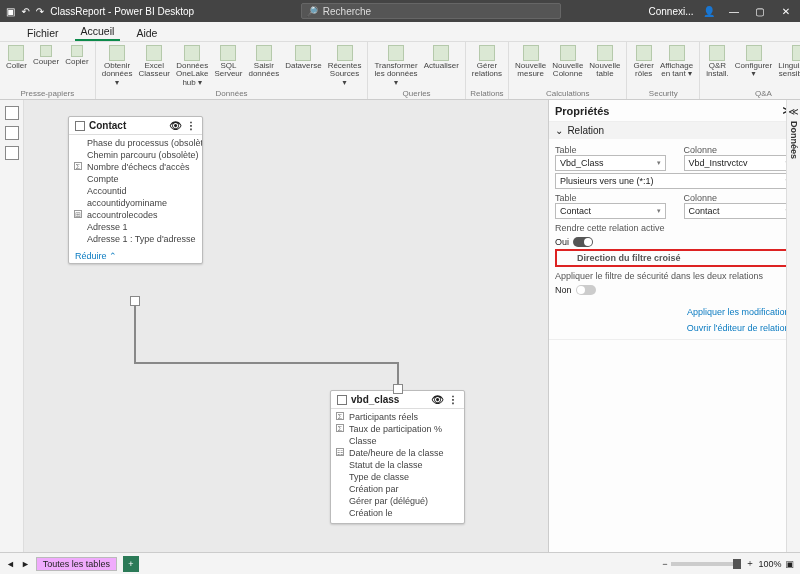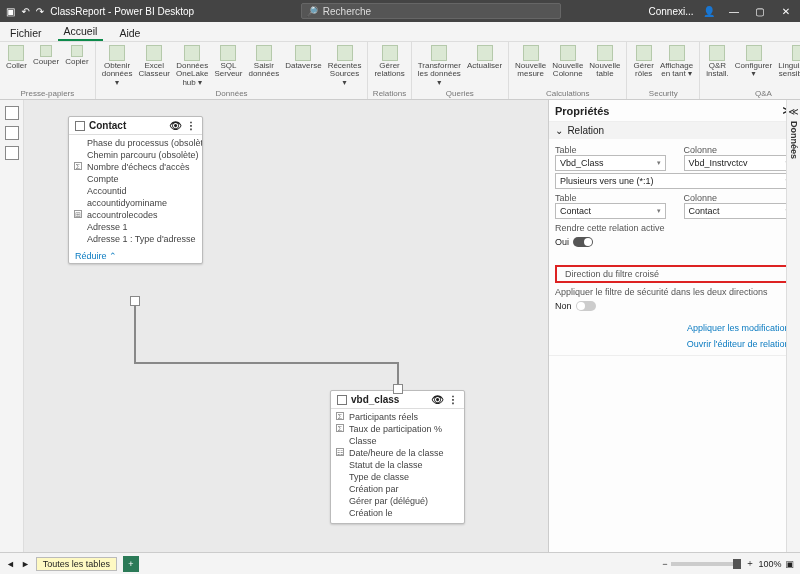--- a/index.html
+++ b/index.html
@@ -4,21 +4,21 @@
 <style>
   * { box-sizing: border-box; font-family: "Segoe UI", Arial, sans-serif; }
   body { margin: 0; width: 800px; height: 574px; background: #e8e8e8; overflow: hidden; font-size: 10px; color: #222; }
   .titlebar { height: 22px; background: #444; color: #fff; display: flex; align-items: center; padding: 0 6px; font-size: 10px; }
   .titlebar .left { display:flex; gap:6px; align-items:center; }
   .titlebar .left .icon { color:#fff;}
   .titlebar .center { margin-left: 20px; flex:1; display:flex; justify-content:center; }
   .searchbox { width: 260px; background: #555; border:1px solid #666; color:#ddd; height:16px; display:flex; align-items:center; padding:0 4px; gap:4px; border-radius:2px;}
   .titlebar .right { display:flex; gap:10px; align-items:center; }
   .winbtn { width:16px; text-align:center; color:#fff; }
-  .menubar { height: 20px; background:#f4f4f4; display:flex; align-items:flex-end; padding:0 4px; gap:10px; border-bottom:1px solid #ddd;}
+  .menubar { height: 20px; background:#f4f4f4; display:flex; align-items:flex-end; padding:0 21px; gap:10px; border-bottom:1px solid #ddd;}
   .menuitem { padding:2px 6px; font-size:10.5px; }
   .menuitem.active { border-bottom:2px solid #0d8a4b; }
   .ribbon { height:58px; background:#f4f4f4; display:flex; border-bottom:1px solid #ccc; }
   .rgroup { border-right:1px solid #ddd; padding:2px 4px 1px 4px; display:flex; flex-direction:column; justify-content:space-between; }
   .rgroup .btns { display:flex; gap:2px; }
   .rbtn { display:flex; flex-direction:column; align-items:center; padding:1px 2px; font-size:8px; color:#444; line-height:1.05; text-align:center; }
   .rbtn .ico { width:16px; height:16px; background:#dbe8d4; border:1px solid #b5c9ab; margin-bottom:1px; }
   .rbtn .ico.sm { width:12px; height:12px; }
   .rgroup .glabel { font-size:8px; color:#777; text-align:center; }
   .main { position:relative; display:flex; height:452px; }
@@ -44,26 +44,26 @@
   .row2{ display:flex; gap:18px;}
   .lbl{ font-size:9px; color:#555; margin-top:2px;}
   .drop { border:1px solid #bbb; background:#fff; height:16px; font-size:9px; display:flex; align-items:center; padding:0 4px; justify-content:space-between; width:100%;}
   .drop .caret{color:#777;font-size:7px;}
   .toggle { display:flex; align-items:center; gap:4px; font-size:9px; margin-top:2px;}
   .toggle .sw{ width:20px;height:10px;border-radius:5px;background:#ccc;position:relative;}
   .toggle .sw.on{background:#555;}
   .toggle .sw .knob{position:absolute;top:1px;width:8px;height:8px;border-radius:50%;background:#fff;}
   .toggle .sw .knob{left:1px;}
   .toggle .sw.on .knob{left:11px;}
-  .redbox{ border:2px solid #d22; padding:2px 8px; margin-top:16px;}
+  .redbox{ border:2px solid #d22; padding:2px 20px; margin-top:0;font-weight:bold;}
   .linkish{ color:#0b7bc1; text-align:right; font-size:9px; padding:2px 0;}
   .tabrail { position:absolute; right:0; top:0; bottom:0; width:14px; background:#f4f4f4; border-left:1px solid #ddd; display:flex; flex-direction:column; align-items:center; padding-top:6px;}
   .tabrail .vtext{ writing-mode:vertical-rl; font-size:9px; font-weight:600; color:#333; margin-top:4px;}
   .footer { height:22px; background:#f4f4f4; border-top:1px solid #ccc; display:flex; align-items:center; padding:0 6px; gap:6px; font-size:9px;}
-  .footer .tabchip{ background:#fef9c3; border:1px solid #bbb; padding:1px 6px;}
+  .footer .tabchip{ background:#f0abfc; border:1px solid #bbb; padding:1px 6px;}
   .footer .addtab{ background:#2b7a57; color:#fff; width:16px;height:16px; display:flex;align-items:center;justify-content:center;}
   .footer .spacer{flex:1;}
   .footer .zoom{display:flex;align-items:center;gap:4px;}
   .footer .ztrack{width:70px;height:4px;background:#ccc;position:relative;}
   .footer .ztrack .zknob{position:absolute;right:0;top:-3px;width:8px;height:10px;background:#555;}
 </style>
 </head>
 <body>
 
 <div class="titlebar">
@@ -142,37 +142,37 @@
           <div class="ico"></div>
           <div>Récentes Sources ▾</div>
         </div>
       </div>
       <div class="glabel">Données</div>
     </div>
     <div class="rgroup">
       <div class="btns">
         <div class="rbtn">
           <div class="ico"></div>
+          <div>Transformer les données ▾</div>
+        </div>
+        <div class="rbtn">
+          <div class="ico"></div>
+          <div>Actualiser</div>
+        </div>
+      </div>
+      <div class="glabel">Queries</div>
+    </div>
+    <div class="rgroup">
+      <div class="btns">
+        <div class="rbtn">
+          <div class="ico"></div>
           <div>Gérer relations</div>
         </div>
       </div>
       <div class="glabel">Relations</div>
-    </div>
-    <div class="rgroup">
-      <div class="btns">
-        <div class="rbtn">
-          <div class="ico"></div>
-          <div>Transformer les données ▾</div>
-        </div>
-        <div class="rbtn">
-          <div class="ico"></div>
-          <div>Actualiser</div>
-        </div>
-      </div>
-      <div class="glabel">Queries</div>
     </div>
     <div class="rgroup">
       <div class="btns">
         <div class="rbtn">
           <div class="ico"></div>
           <div>Nouvelle mesure</div>
         </div>
         <div class="rbtn">
           <div class="ico"></div>
           <div>Nouvelle Colonne</div>
@@ -326,21 +326,21 @@
         <div class="lbl">Rendre cette relation active</div>
         <div class="toggle">
           <span>Oui</span>
           <div class="sw on">
               <div class="knob"></div>
             </div>
         </div>
         <div class="redbox">
           <div class="lbl" style="margin-top:0">Direction du filtre croisé</div>
         </div>
-        <div class="lbl">Appliquer le filtre de sécurité dans les deux directions</div>
+        <div class="lbl">Appliquer le filtre de sécurité dans les deux relations</div>
         <div class="toggle">
           <span>Non</span>
           <div class="sw">
               <div class="knob"></div>
             </div>
         </div>
         <div style="height:6px"></div>
         <div class="linkish">Appliquer les modifications</div>
         <div class="linkish">Ouvrir l'éditeur de relations</div>
       </div>

